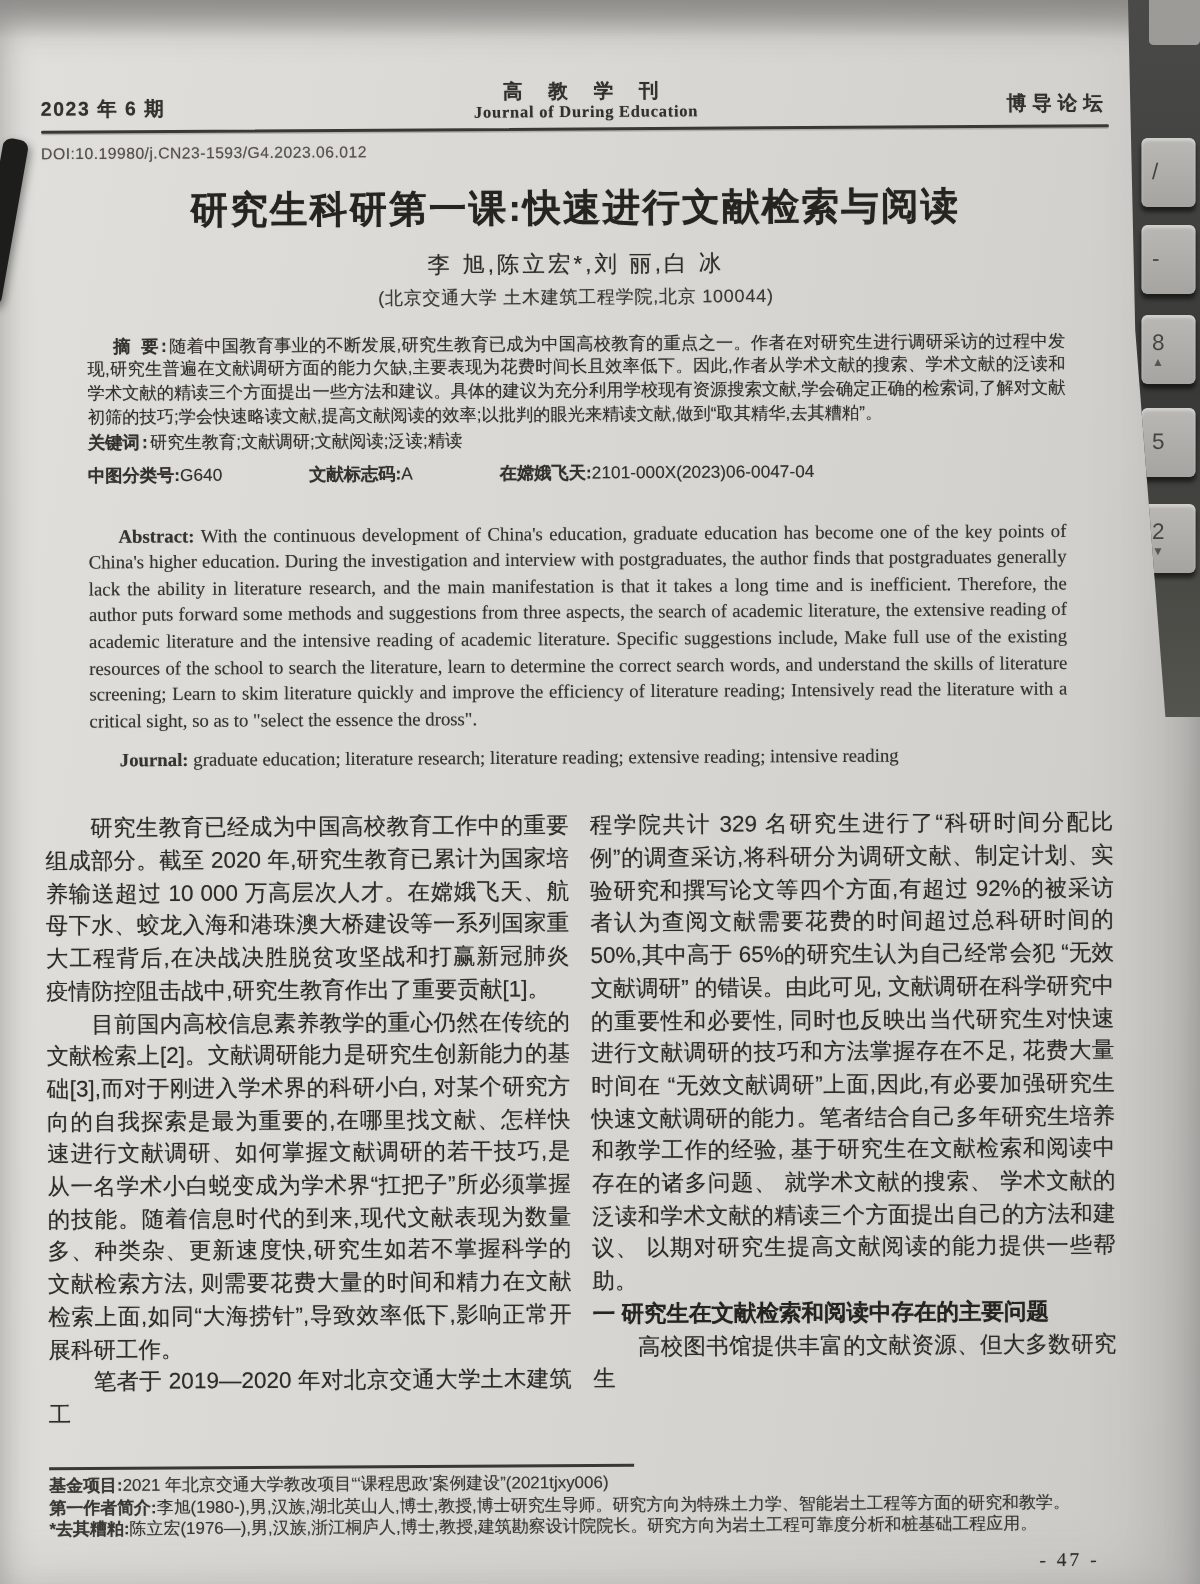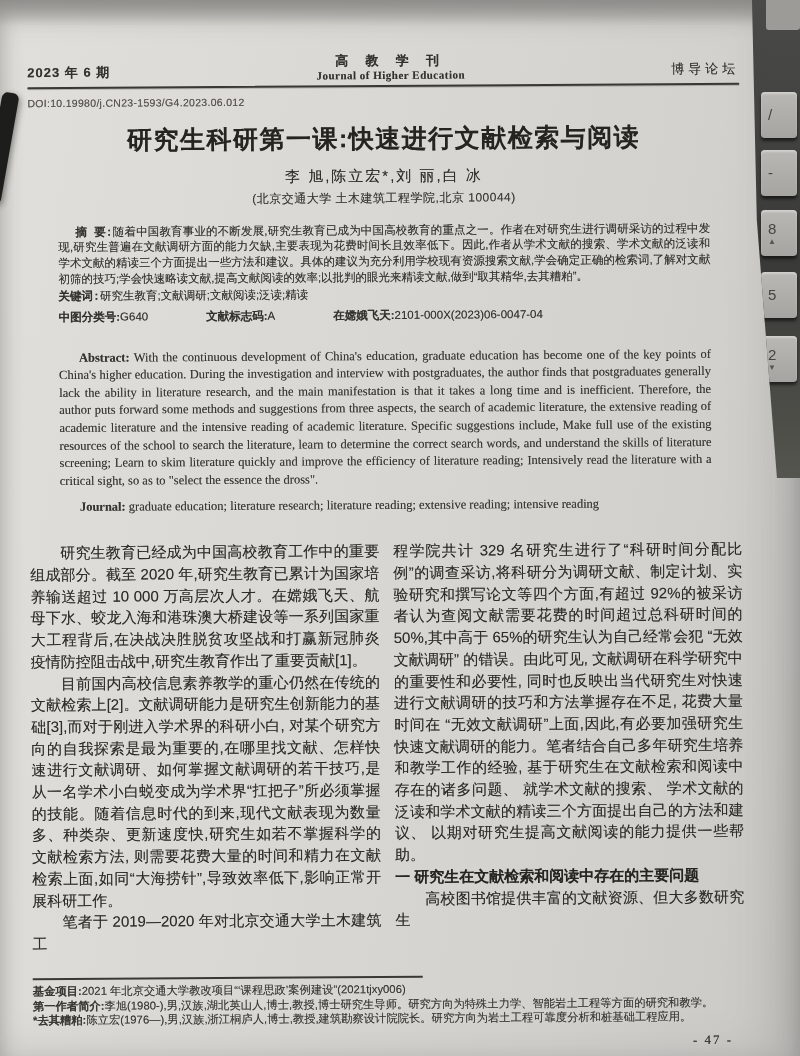--- a/index.html
+++ b/index.html
@@ -20,21 +20,21 @@
     position:absolute;left:30px;right:58px;top:0;bottom:0;
     transform:rotate(-0.35deg);
     text-shadow:0 0 .6px rgba(70,68,64,.55);
   }
   
   .jhead{display:flex;align-items:flex-end;justify-content:space-between;padding-top:54px;}
   .jhead .issue{font-size:13px;font-weight:bold;letter-spacing:1px;padding-bottom:2px;}
   .jhead .center{text-align:center;line-height:1.15;font-family:"Liberation Serif",serif;}
   .jhead .cn{font-size:13px;font-weight:bold;letter-spacing:7px;}
   .jhead .en{font-size:11px;font-weight:bold;letter-spacing:.5px;}
-  .jhead .column{font-size:13px;font-weight:normal;letter-spacing:4px;padding-bottom:2px;}
+  .jhead .column{font-size:13px;font-weight:bold;letter-spacing:4px;padding-bottom:2px;}
   .jrule{height:2px;background:#3a3835;margin-top:3px;border-radius:2px;box-shadow:0 1px 0 rgba(58,56,53,.25);}
   .doi{font-size:10.5px;color:#55524e;margin-top:8px;letter-spacing:.3px;}
   
   .title{margin-top:15px;text-align:center;font-size:25px;font-weight:bold;color:#262420;letter-spacing:1.5px;}
   .authors{margin-top:12px;text-align:center;font-size:15px;letter-spacing:2px;color:#2f2d29;}
   .affil{margin-top:4px;text-align:center;font-size:12px;color:#3c3a36;letter-spacing:.5px;}
   
   .front{margin:16px 30px 0 30px;}
   .zhai{font-size:11.5px;line-height:15.8px;text-align:justify;text-indent:1.5em;}
   .zhai b,.kw b{font-weight:bold;font-family:Liberation Mono, monospace;}
@@ -86,21 +86,21 @@
 
 <div class="paper">
   <div class="topshade"></div>
 
   <div class="paper-inner">
 
     <div class="jhead">
       <div class="issue">2023 年 6 期</div>
       <div class="center">
         <div class="cn">高 教 学 刊</div>
-        <div class="en">Journal of Higher Education</div>
+        <div class="en">Journal of During Education</div>
       </div>
       <div class="column">博导论坛</div>
     </div>
     <div class="jrule"></div>
     <div class="doi">DOI:10.19980/j.CN23-1593/G4.2023.06.012</div>
 
     <div class="title">研究生科研第一课:快速进行文献检索与阅读</div>
     <div class="authors">李  旭,陈立宏*,刘  丽,白  冰</div>
     <div class="affil">(北京交通大学 土木建筑工程学院,北京 100044)</div>
 

